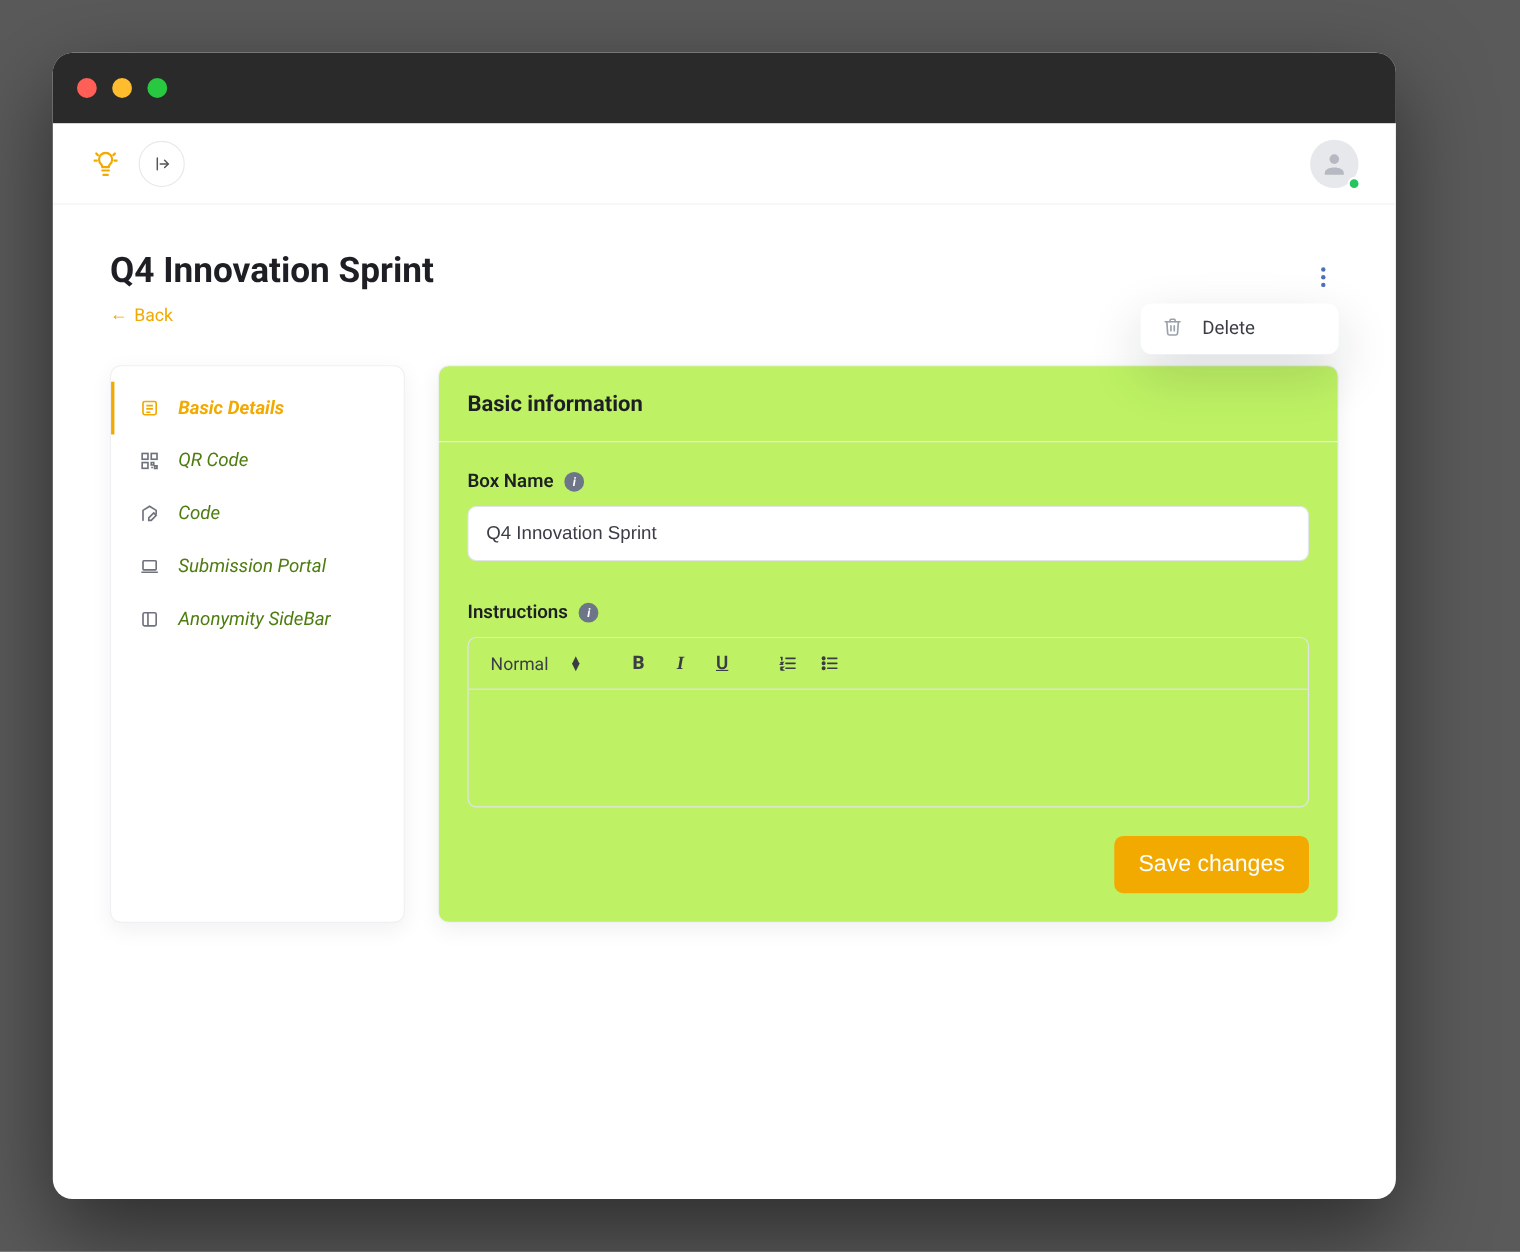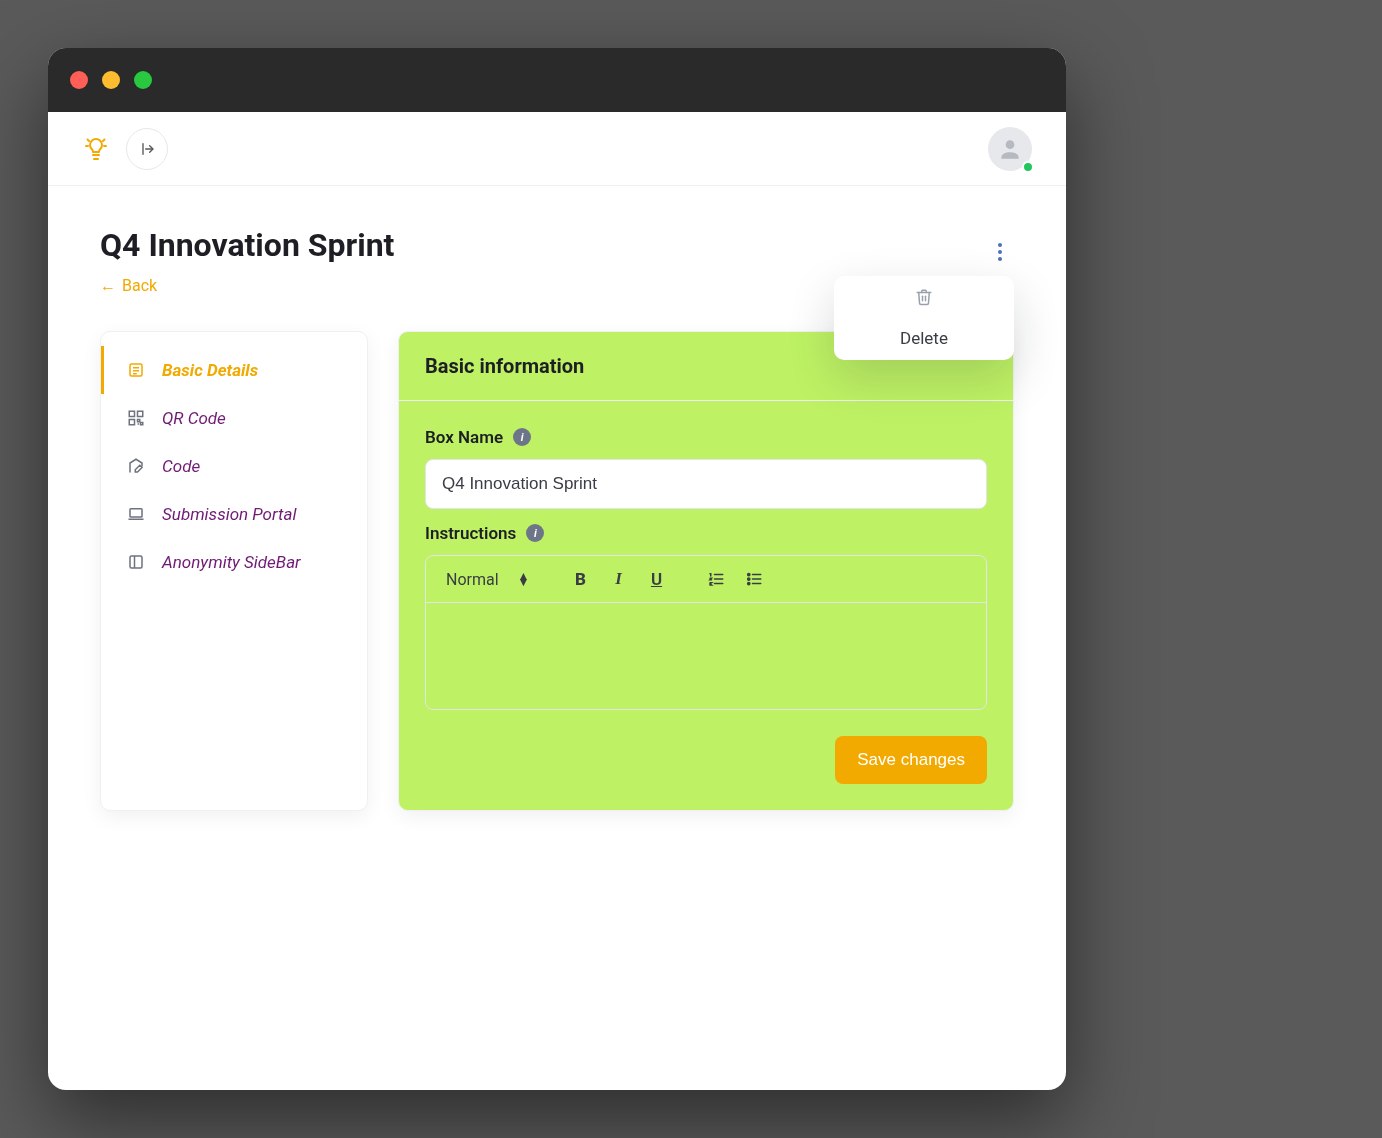--- a/index.html
+++ b/index.html
@@ -7,21 +7,21 @@
     font-family: -apple-system, BlinkMacSystemFont, "Segoe UI", Roboto, Helvetica, Arial, sans-serif;
     background: #5a5a5a;
     width: 1382px;
     height: 1138px;
     position: relative;
   }
   .window {
     position: absolute;
     left: 48px;
     top: 48px;
-    width: 1018px;
+    width: 1221px;
     height: 1042px;
     background: #fff;
     border-radius: 18px;
     overflow: hidden;
     box-shadow: 0 30px 80px rgba(0,0,0,0.5);
   }
   .titlebar {
     height: 64px;
     background: #2a2a2a;
     display: flex;
@@ -73,37 +73,36 @@
   .more-btn {
     position:absolute; top: 52px; right: 52px;
     width:28px; height:28px; display:flex; align-items:center; justify-content:center;
     color:#4f6fb8; cursor:pointer;
   }
   .popover {
     position:absolute; top: 90px; right: 52px;
     background:#fff; border-radius:10px; box-shadow:0 18px 48px rgba(20,24,40,0.16);
     padding: 12px 20px; display:flex; align-items:center; gap:18px;
     min-width: 180px;
-    flex-direction: column;
   }
   .popover .trash-icon { color:#9aa0ac; }
   .popover .label { color:#3a3d45; font-size:17px; }
 
   .content-row {
     display:flex; gap:30px; margin-top: 36px;
   }
   .sidebar {
     width: 268px; background:#fff; border:1px solid #eef0f3; border-radius:10px;
     box-shadow: 0 6px 20px rgba(20,24,40,0.06);
     padding: 14px 0;
     font-style: italic;
   }
   .side-item {
     display:flex; align-items:center; gap:16px;
-    padding: 14px 22px; font-size:17px; color:#701a75; cursor:pointer;
+    padding: 14px 22px; font-size:17px; color:#4d7c0f; cursor:pointer;
     border-left: 3px solid transparent;
   }
   .side-item .side-icon { width:20px; height:20px; color:#6e727d; display:flex; align-items:center; justify-content:center;}
   .side-item.active { color:#f2a900; font-weight:700; border-left-color:#f2a900;}
   .side-item.active .side-icon { color:#f2a900; }
 
   .panel {
     flex:1; background:#bef264; border:1px solid #eef0f3; border-radius:10px;
     box-shadow: 0 6px 20px rgba(20,24,40,0.06);
   }
@@ -120,21 +119,21 @@
   .info-badge {
     width:18px; height:18px; border-radius:50%; background:#6d7688; color:#fff;
     display:flex; align-items:center; justify-content:center; font-size:11px; font-style:italic; font-weight:700;
   }
   .text-input {
     margin-top:12px; width:100%;
     border:1px solid #e1e4ea; border-radius:8px;
     padding: 14px 16px; font-size:17px; color:#3a3d45; outline:none;
   }
 
-  .field-group + .field-group { margin-top: 14px; }
+  .field-group + .field-group { margin-top: 37px; }
 
   .editor {
     margin-top:12px; border:1px solid #e1e4ea; border-radius:8px; overflow:hidden;
   }
   .toolbar {
     display:flex; align-items:center; gap:8px;
     border-bottom:1px solid #e1e4ea; padding:8px 14px;
   }
   .tb-select {
     display:flex; align-items:center; gap:19px; padding:4px 6px; color:#3a3d45; font-size:16px; cursor:pointer;
@@ -150,21 +149,21 @@
   .tb-btn.u { text-decoration: underline; font-weight:600;}
   .editor-area {
     min-height: 106px; padding: 14px 16px; font-size:16px; color:#3a3d45;
   }
 
   .panel-footer {
     display:flex; justify-content:flex-end; padding: 0 26px 26px;
   }
   .save-btn {
     background:#f2a900; color:#fff; border:none; border-radius:8px;
-    padding: 14px 22px; font-size:17px; font-weight:500; cursor:pointer;
+    padding: 14px 22px; font-size:21px; font-weight:500; cursor:pointer;
   }
 </style>
 </head>
 <body>
 
 <div class="window">
 
   <div class="titlebar">
     <div class="dot red"></div>
     <div class="dot yellow"></div>

